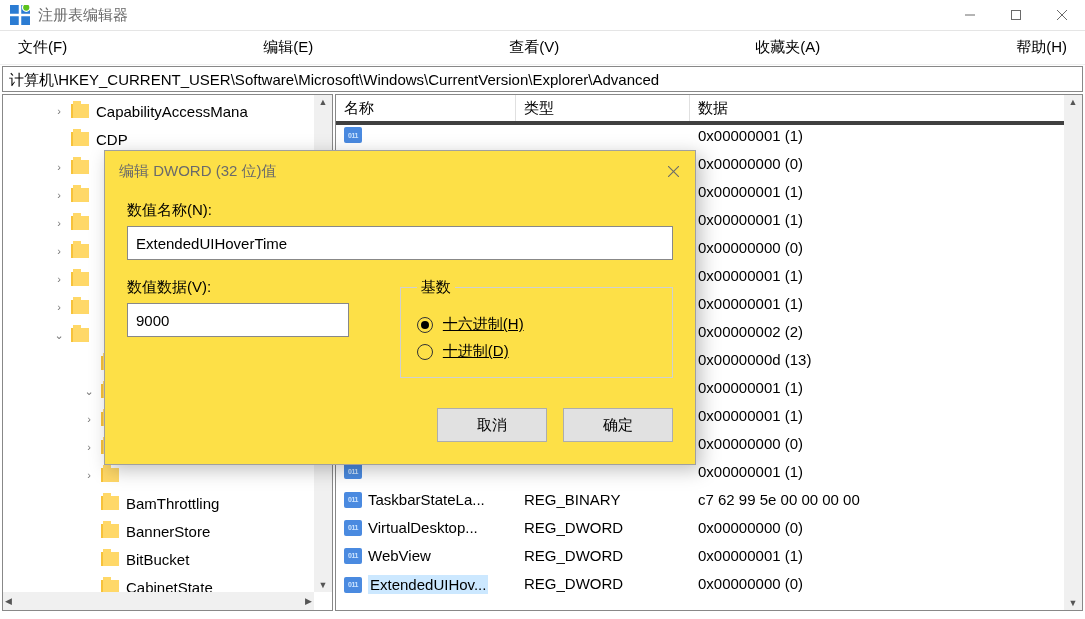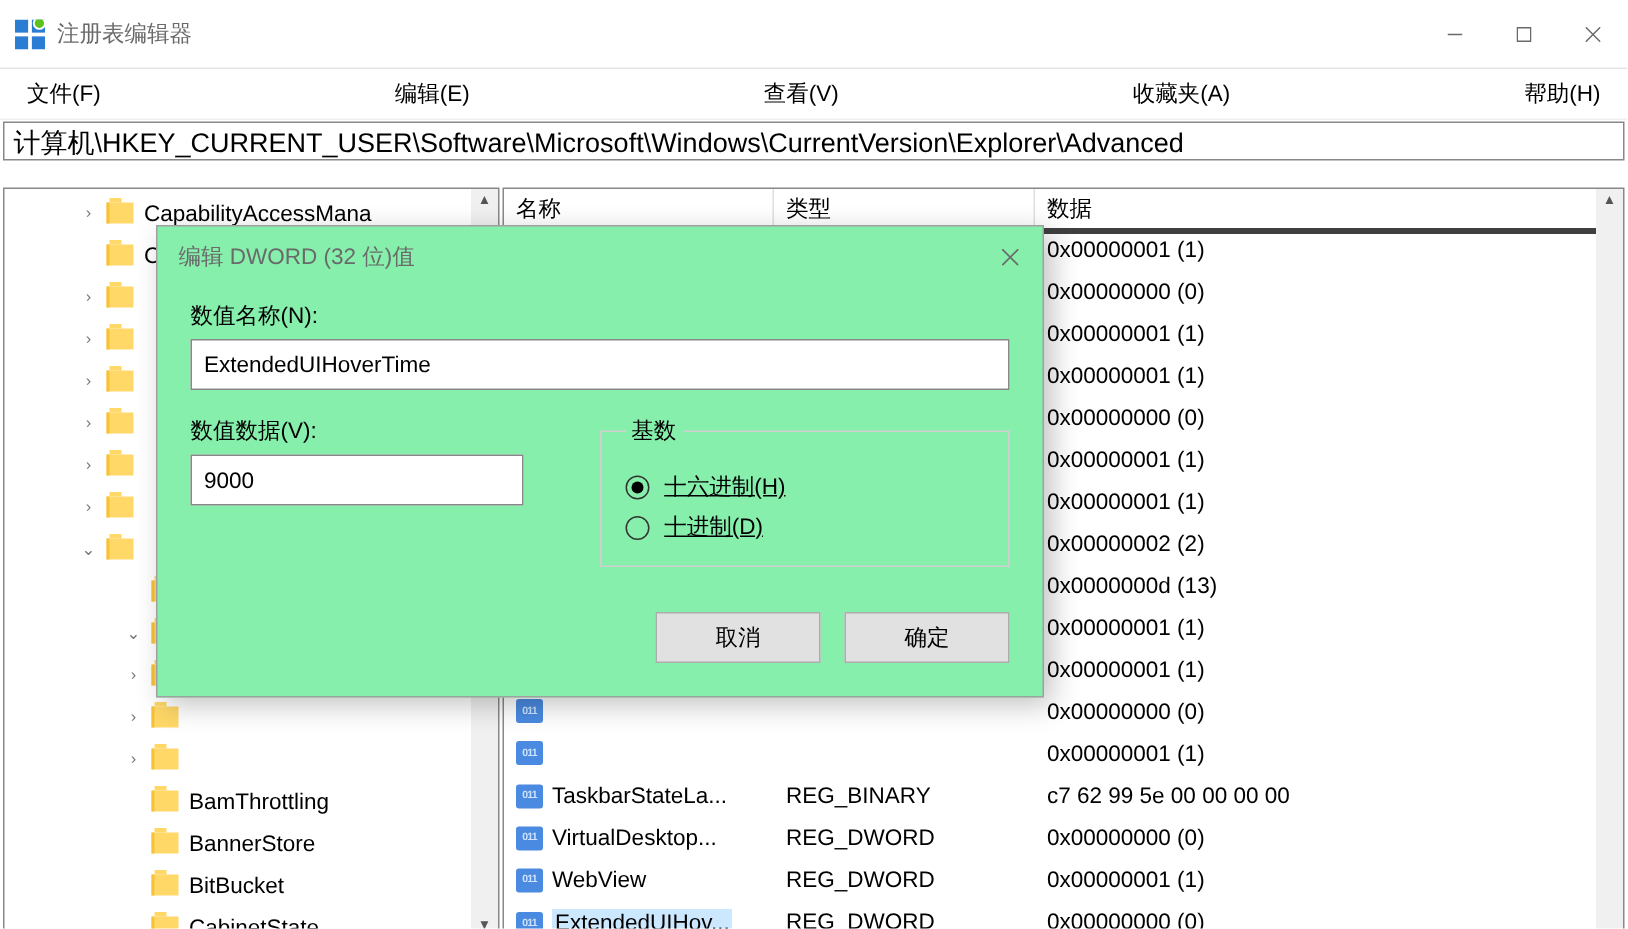--- a/index.html
+++ b/index.html
@@ -1,28 +1,28 @@
 <!DOCTYPE html>
 <html><head>
 <meta charset="utf-8">
 <style>
 * { box-sizing: border-box; margin: 0; padding: 0; font-family: "Microsoft YaHei", "Segoe UI", sans-serif; }
 body { background: #fff; width: 1085px; height: 619px; overflow: hidden; position: relative; font-size: 15px; color: #000; }
 
-.titlebar { height: 46px; display: flex; align-items: center; padding: 0 0 0 10px; background: #fff; border-bottom: 1px solid #e5e5e5; }
+.titlebar { height: 31px; display: flex; align-items: center; padding: 0 0 0 10px; background: #fff; border-bottom: 1px solid #e5e5e5; }
 .titlebar .app-icon { width: 20px; height: 20px; display: inline-flex; align-items: center; justify-content: center; margin-right: 8px; }
 .titlebar .title { color: #6a6a6a; font-size: 15px; flex: 1; }
 .titlebar .win-controls { display: flex; }
 .titlebar .win-btn { width: 46px; height: 40px; display: flex; align-items: center; justify-content: center; color: #6a6a6a; cursor: pointer; }
 .titlebar .win-btn svg { width: 10px; height: 10px; }
 
 .menubar { height: 34px; display: flex; align-items: center; padding: 0 6px; border-bottom: 1px solid #f0f0f0; justify-content: space-between; }
 .menubar .menu-item { padding: 4px 12px; cursor: pointer; font-size: 15px; }
 
-.addressbar { border: 1px solid #888; margin: 1px 2px 18px 2px; padding: 2px 6px; font-size: 18px; height: 26px; line-height: 22px; white-space: nowrap; }
+.addressbar { border: 1px solid #888; margin: 1px 2px 2px 2px; padding: 2px 6px; font-size: 15px; height: 26px; line-height: 22px; white-space: nowrap; }
 
 .main { display: flex; height: 517px; position: relative; }
 
 .tree-panel { width: 331px; border: 1px solid #888; margin: 0 2px 0 2px; overflow: hidden; position: relative; }
 .tree-content { padding-top: 2px; }
 .tree-row { display: flex; align-items: center; height: 28px; white-space: nowrap; cursor: pointer; padding-left: 10px; }
 .tree-row.depth-b { padding-left: 50px; }
 .tree-row.depth-c { padding-left: 80px; }
 .chevron { width: 12px; display: inline-flex; justify-content: center; color: #777; font-size: 11px; margin-right: 6px; }
 .chevron.spacer { color: transparent; }
@@ -41,21 +41,21 @@
 .val-row .col { padding: 2px 8px; font-size: 15px; white-space: nowrap; overflow: hidden; }
 .dword-icon { width: 18px; height: 16px; background: #4a8ae0; border-radius: 2px; display: inline-flex; align-items: center; justify-content: center; color: #fff; font-size: 8px; font-weight: bold; margin-right: 6px; position: relative; flex-shrink:0; }
 .dword-icon::after { content:"011"; font-size:7px; letter-spacing:-0.5px; color:#cce4ff; position:relative; }
 .val-row .col-name { display: flex; align-items: center; }
 .val-hl .col-name > span:last-child { background:#cce8ff; padding:1px 2px; }
 
 .scrollbar-v { width: 18px; position: absolute; right: 0; top: 0; bottom: 0; background: #f0f0f0; display:flex; flex-direction:column; align-items:center; justify-content:space-between; padding:2px 0; }
 .scrollbar-v .arrow { font-size: 9px; color:#555; width:100%; text-align:center; cursor:pointer; }
 
 .dialog-backdrop { position: absolute; inset: 0; pointer-events: none; }
-.dialog { position: absolute; left: 104px; top: 150px; width: 592px; background: #86efac; border: 1px solid #a0a0a0; box-shadow: 5px 5px 18px rgba(0,0,0,0.25); pointer-events: auto; }
+.dialog { position: absolute; left: 104px; top: 150px; width: 592px; background: #fde047; border: 1px solid #a0a0a0; box-shadow: 5px 5px 18px rgba(0,0,0,0.25); pointer-events: auto; }
 .dialog-title { height: 40px; display: flex; align-items: center; padding: 0 0 0 14px; color: #6a6a6a; font-size: 15px; }
 .dialog-close { width: 44px; height: 40px; display:flex; align-items:center; justify-content:center; cursor:pointer; margin-left:auto; color:#6a6a6a;}
 .dialog-body { padding: 10px 22px 22px 22px; }
 .dialog-body .lbl { font-size: 15px; margin-bottom: 6px; }
 .dialog-body .textfield { width: 546px; border: 1px solid #888; padding: 6px 8px; font-size: 15px; height: 34px; margin-bottom: 18px; }
 .row2 { display: flex; gap: 20px; }
 .val-data-group { width: 260px; }
 .val-data-group .textfield { width: 222px; }
 fieldset.base-group { border: 1px solid #d0d0d0; padding: 10px 16px 16px 16px; width: 280px; }
 fieldset.base-group legend { font-size: 15px; padding: 0 4px; }

